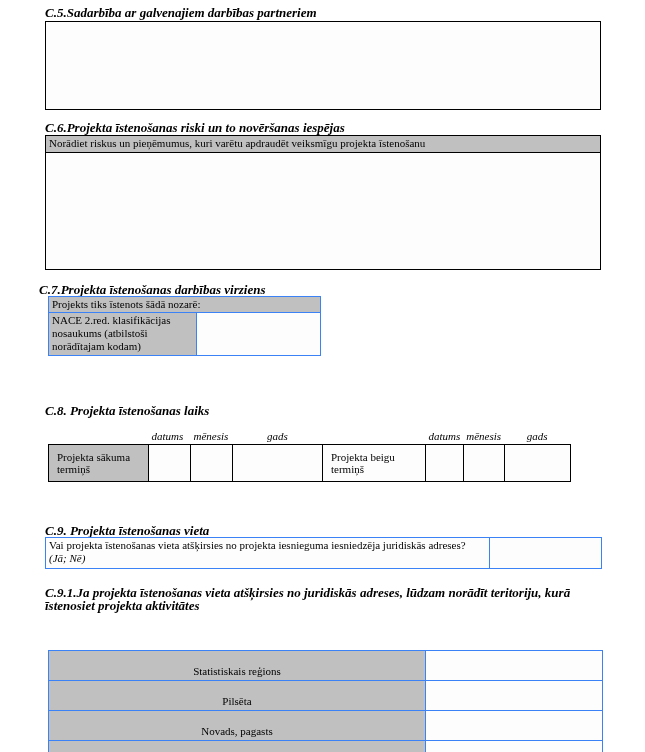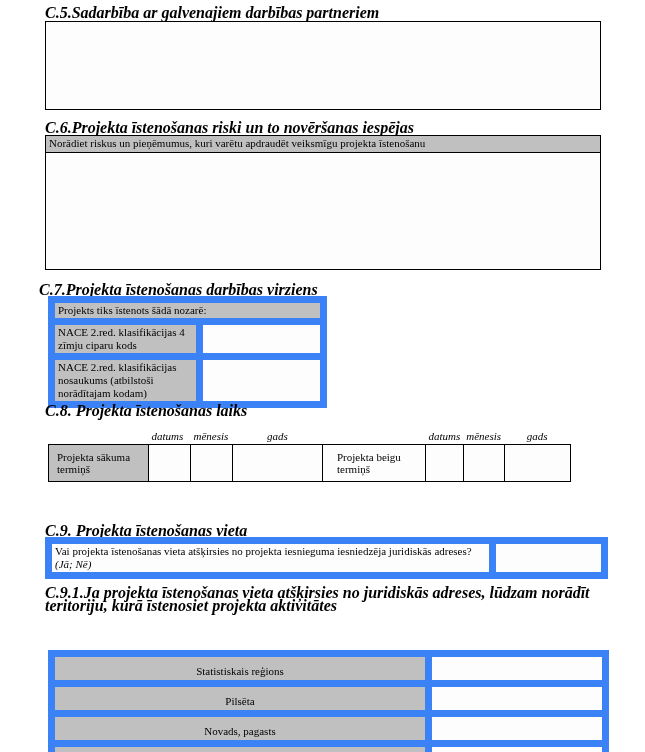--- a/index.html
+++ b/index.html
@@ -9,53 +9,53 @@
     height: 752px;
     background: #ffffff;
     font-family: "Liberation Serif", serif;
     font-size: 11px;
     color: #000;
   }
   .abs { position: absolute; }
   .heading {
     font-weight: bold;
     font-style: italic;
-    font-size: 16px;
+    font-size: 13px;
     line-height: 13px;
   }
   .box { border: 1px solid #000; background: #fdfdfd; box-sizing: border-box; }
 
   
   .c6-header {
     background: #c0c0c0;
     border-bottom: 1px solid #000;
     padding: 1px 7px 2px 3px;
     line-height: 13px;
   }
   .c6-body { height: 116px; }
 
   
   table.frm { border-collapse: collapse; }
   table.frm td {
-    border: 7px solid #3b82f6;
+    border: 1px solid #3b82f6;
     padding: 1px 3px;
     vertical-align: top;
     line-height: 13px;
     box-sizing: border-box;
   }
   table.frm td.cell-gray { background: #c0c0c0; }
   table.frm td.cell-white { background: #fdfdfd; }
 
   
   table.c8 { border-collapse: collapse; }
   table.c8 td { padding: 0 3px; box-sizing: border-box; line-height: 12px; }
   table.c8 tr.hdr td { border: none; font-style: italic; padding-bottom: 2px; vertical-align: bottom; }
   table.c8 tr.main td { border: 1px solid #000; height: 37px; vertical-align: middle; }
   table.c8 td.start-cell { background: #c0c0c0; padding-left: 8px; }
-  table.c8 td.end-cell { background: #fdfdfd; padding-left: 14px; }
+  table.c8 td.end-cell { background: #fdfdfd; padding-left: 8px; }
   table.c8 td.input { background: #fdfdfd; }
 
   .italic { font-style: italic; }
 
   
   table.c91 td { height: 30px; }
   table.c91 td.cell-gray { vertical-align: bottom; padding-bottom: 2px; }
 </style>
 </head>
 <body>
@@ -73,24 +73,20 @@
 
   <div class="abs heading" style="left:39px; top:283px;">C.7.Projekta īstenošanas darbības virziens</div>
   <table class="frm abs" style="left:48px; top:296px;">
     <colgroup>
         <col style="width:148px;">
         <col style="width:124px;">
       </colgroup>
     <tbody>
         <tr>
       <td class="cell-gray" colspan="2">Projekts tiks īstenots šādā nozarē:</td>
-    </tr>
-    <tr>
-      <td class="cell-gray" style="height:29px;">NACE 2.red. klasifikācijas 4 zīmju ciparu kods</td>
-      <td class="cell-white"></td>
     </tr>
     <tr>
       <td class="cell-gray" style="height:43px;">NACE 2.red. klasifikācijas nosaukums (atbilstoši norādītajam kodam)</td>
       <td class="cell-white"></td>
     </tr>
   </tbody>
     </table>
 
   <div class="abs heading" style="left:45px; top:404px;">C.8. Projekta īstenošanas laiks</div>
   <table class="c8 abs" style="left:48px; top:430px;">

